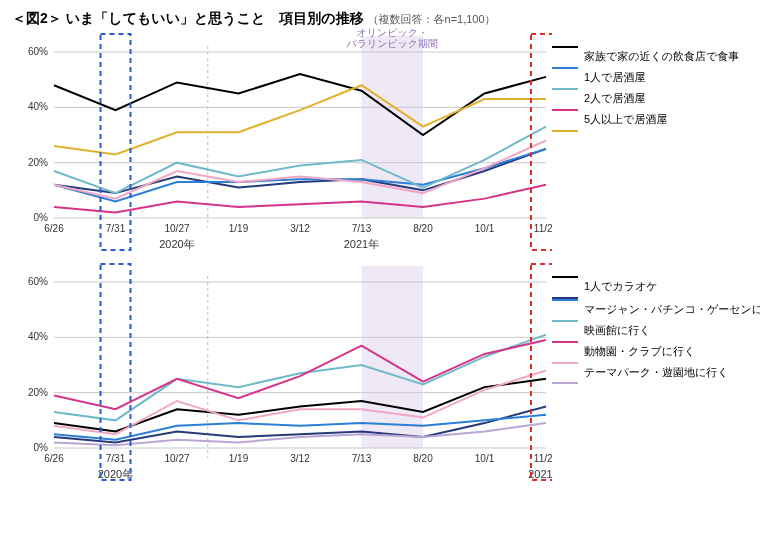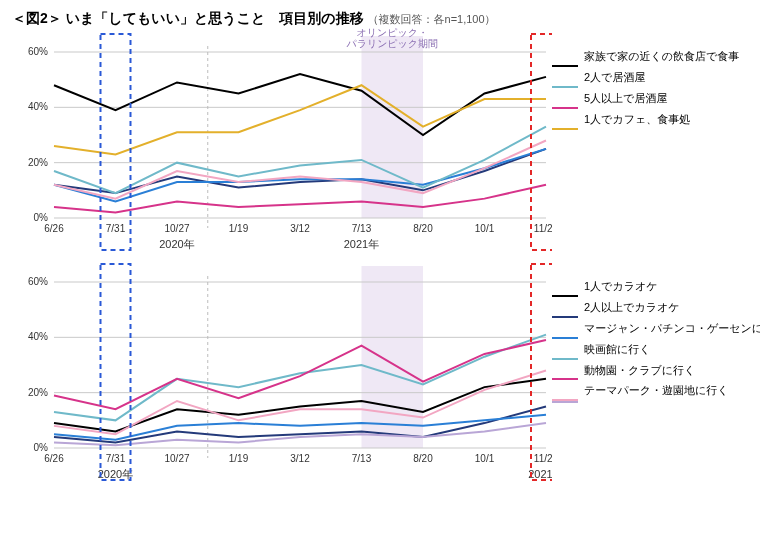--- a/index.html
+++ b/index.html
@@ -4,21 +4,21 @@
 <style>
   body{margin:0;font-family:"Hiragino Kaku Gothic Pro","Meiryo",sans-serif;background:#fff;color:#000}
   .wrap{width:612px;height:558px;box-sizing:border-box;padding:10px 12px 8px 12px}
   .title{font-size:14px;font-weight:bold}
   .title .sub{font-size:11px;font-weight:normal;color:#555}
   .charts{display:flex;flex-direction:column}
   .row{display:flex;align-items:flex-start}
   .plot-wrap{position:relative}
   svg{display:block}
   .legend{font-size:11px;line-height:1.9;padding-top:18px}
-  .legend .item{display:flex;align-items:flex-end;white-space:nowrap}
+  .legend .item{display:flex;align-items:flex-start;white-space:nowrap}
   .legend .sw{width:26px;height:0;border-top:2px solid;margin-right:6px}
   .axis-label{font-size:10px;fill:#333}
   .year-label{font-size:11px;fill:#333}
   .hi-label{font-size:10px;fill:#8b6fb3;text-anchor:middle}
 </style>
 </head>
 <body>
 <div class="wrap">
   <div class="title">
     <span>＜図2＞</span>
@@ -62,30 +62,33 @@
             <rect x="88.5" y="6" width="30" height="216" fill="none" stroke="#2a59d6" stroke-width="2" stroke-dasharray="5 4"></rect>
             <rect x="519" y="6" width="30" height="216" fill="none" stroke="#e32828" stroke-width="2" stroke-dasharray="5 4"></rect>
           </svg>
         </div>
         <div class="legend">
           <div class="item">
             <span class="sw" style="border-color: rgb(0, 0, 0);"></span>
             <span>家族で家の近くの飲食店で食事</span>
           </div>
           <div class="item">
+            <span class="sw" style="border-color: rgb(42, 127, 214);"></span>
+            <span>1人で居酒屋</span>
+          </div>
+          <div class="item">
             <span class="sw" style="border-color: rgb(111, 185, 201);"></span>
             <span>2人で居酒屋</span>
           </div>
           <div class="item">
             <span class="sw" style="border-color: rgb(214, 51, 138);"></span>
             <span>5人以上で居酒屋</span>
           </div>
           <div class="item">
             <span class="sw" style="border-color: rgb(227, 176, 43);"></span>
-            <span>1人でカフェ、食事処</span>
           </div>
         </div>
       </div>
       <div class="row">
         <div class="plot-wrap">
           <svg width="540" height="230">
             <rect x="349.5" y="8" width="61.5" height="182" fill="#efe8f5"></rect>
             <line x1="42" x2="534" y1="190" y2="190" stroke="#c9c9c9" stroke-width="1"></line>
             <text x="36" y="193" class="axis-label" text-anchor="end">0%</text>
             <line x1="42" x2="534" y1="134.66666666666669" y2="134.66666666666669" stroke="#c9c9c9" stroke-width="1"></line>
@@ -117,21 +120,20 @@
             <rect x="519" y="6" width="30" height="216" fill="none" stroke="#e32828" stroke-width="2" stroke-dasharray="5 4"></rect>
           </svg>
         </div>
         <div class="legend">
           <div class="item">
             <span class="sw" style="border-color: rgb(0, 0, 0);"></span>
             <span>1人でカラオケ</span>
           </div>
           <div class="item">
             <span class="sw" style="border-color: rgb(36, 58, 122);"></span>
-            <span>2人以上でカラオケ</span>
           </div>
           <div class="item">
             <span class="sw" style="border-color: rgb(42, 127, 214);"></span>
             <span>マージャン・パチンコ・ゲーセンに行く</span>
           </div>
           <div class="item">
             <span class="sw" style="border-color: rgb(111, 185, 201);"></span>
             <span>映画館に行く</span>
           </div>
           <div class="item">

